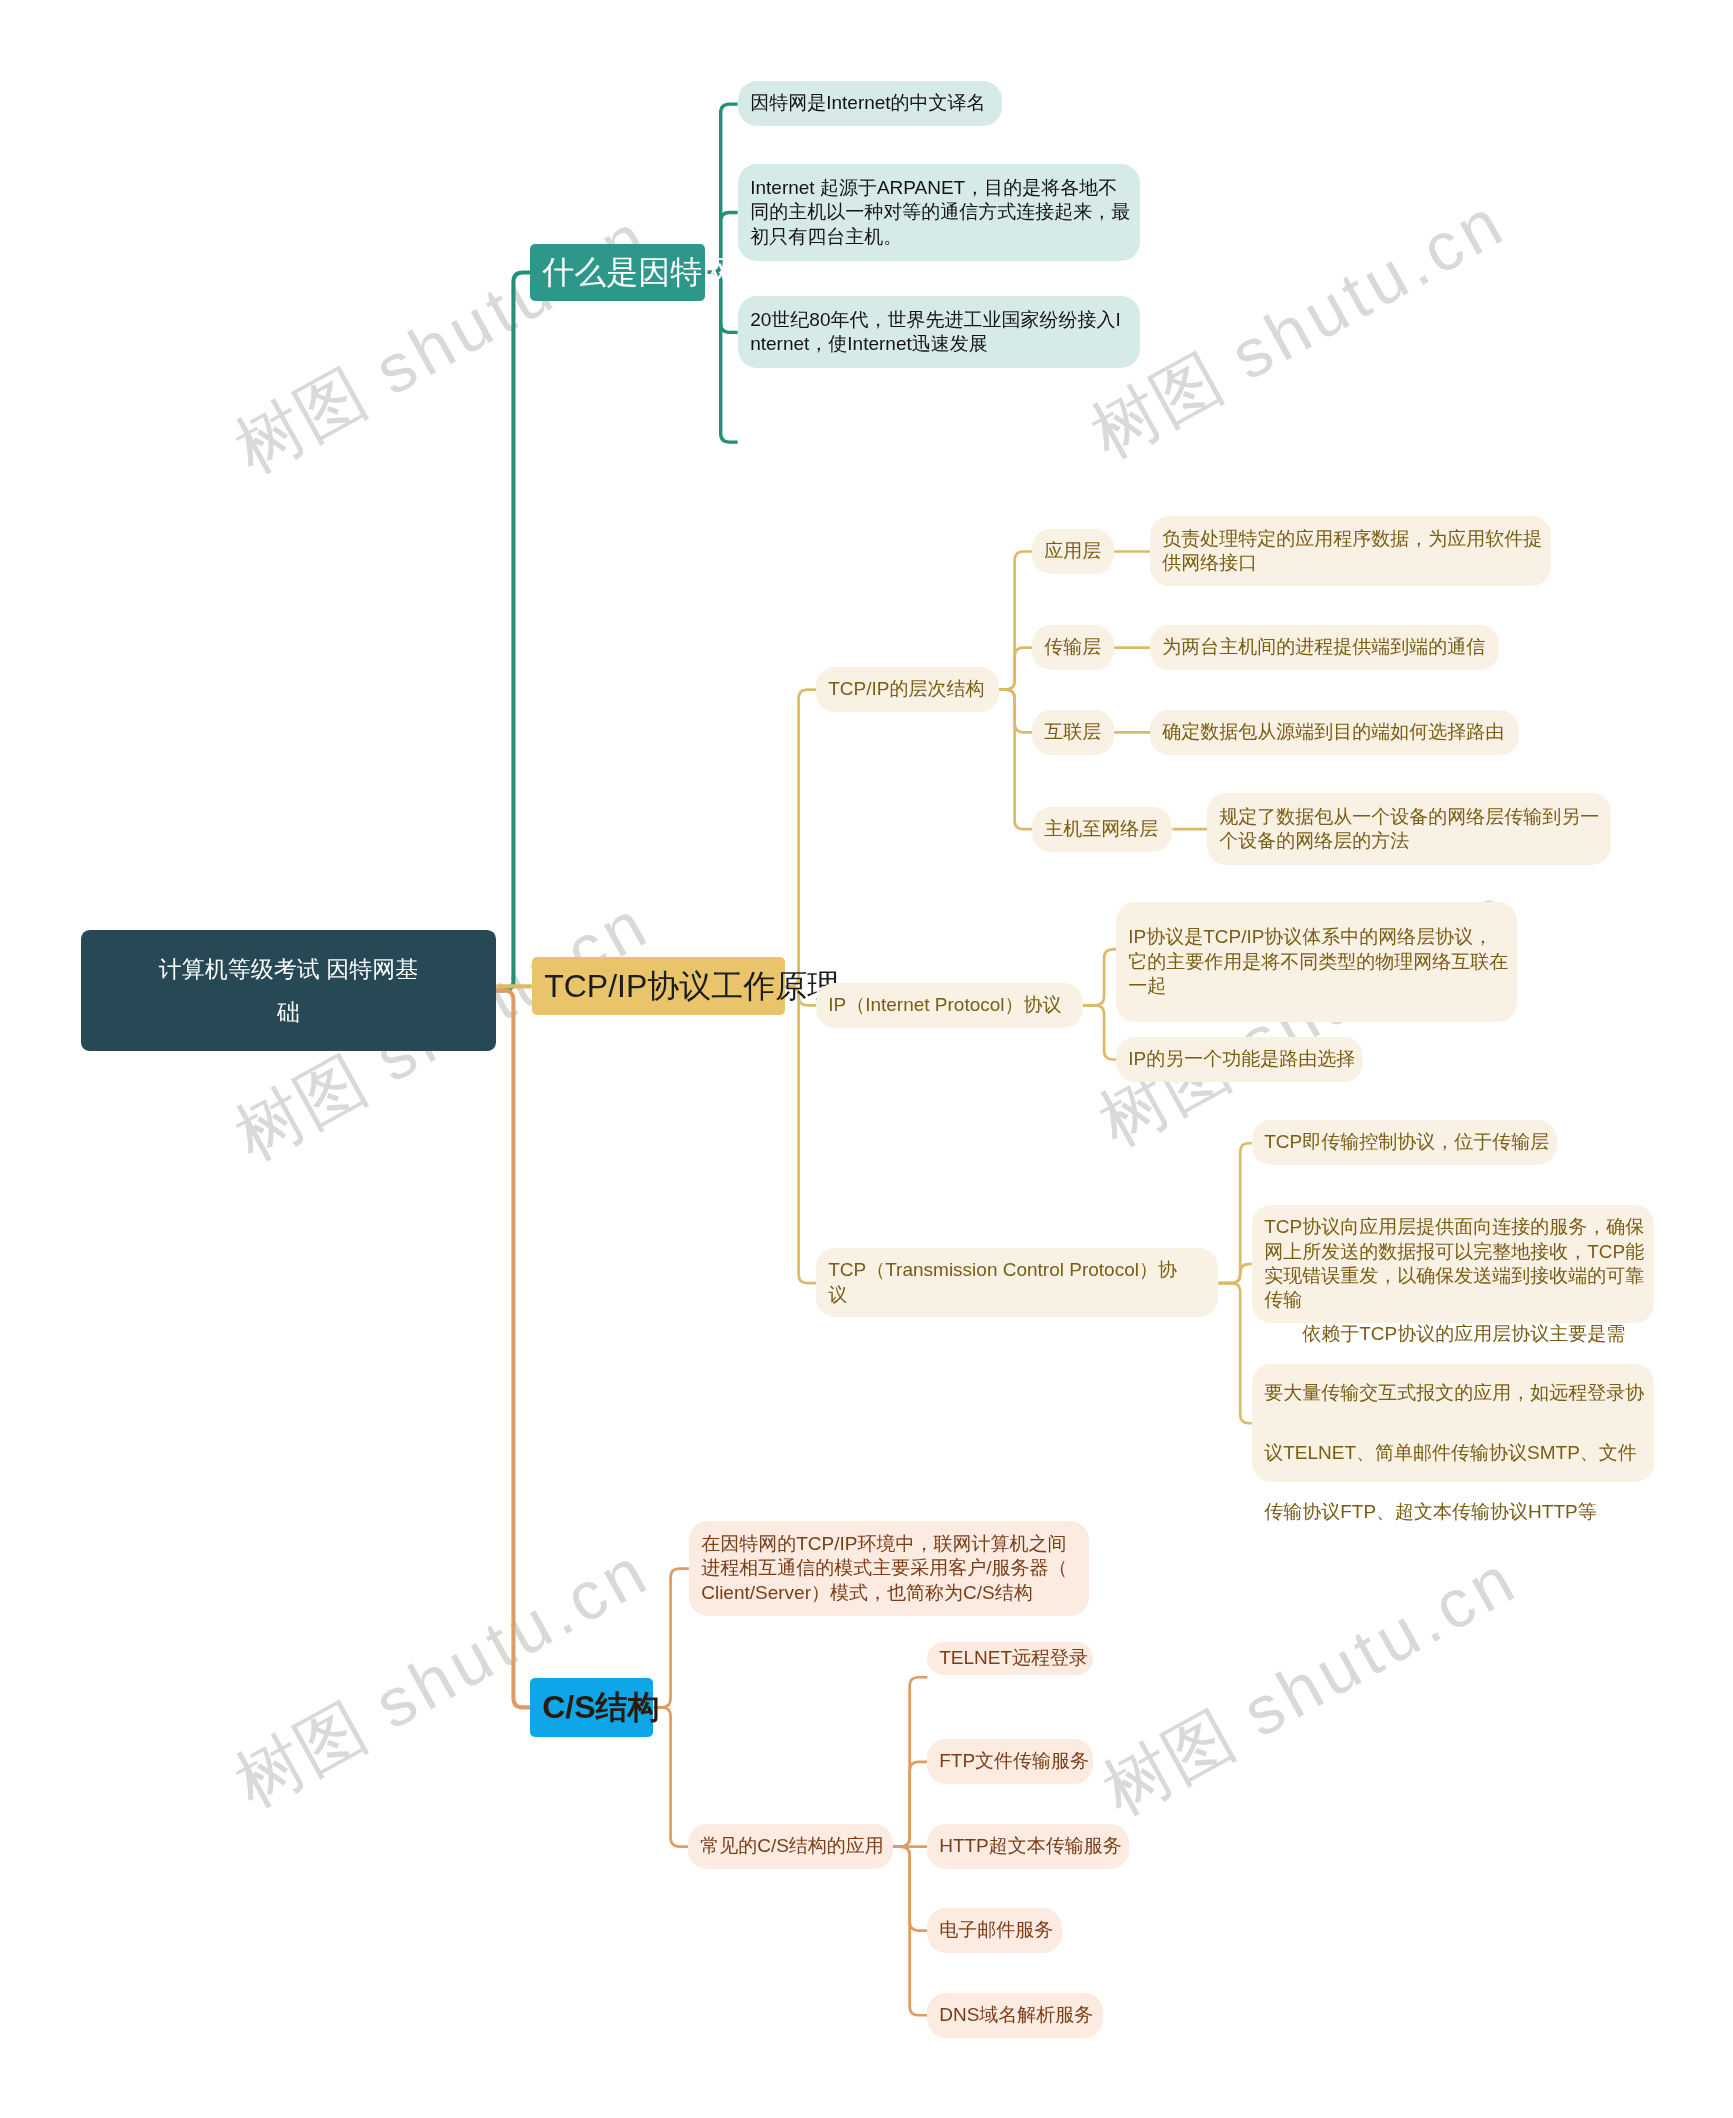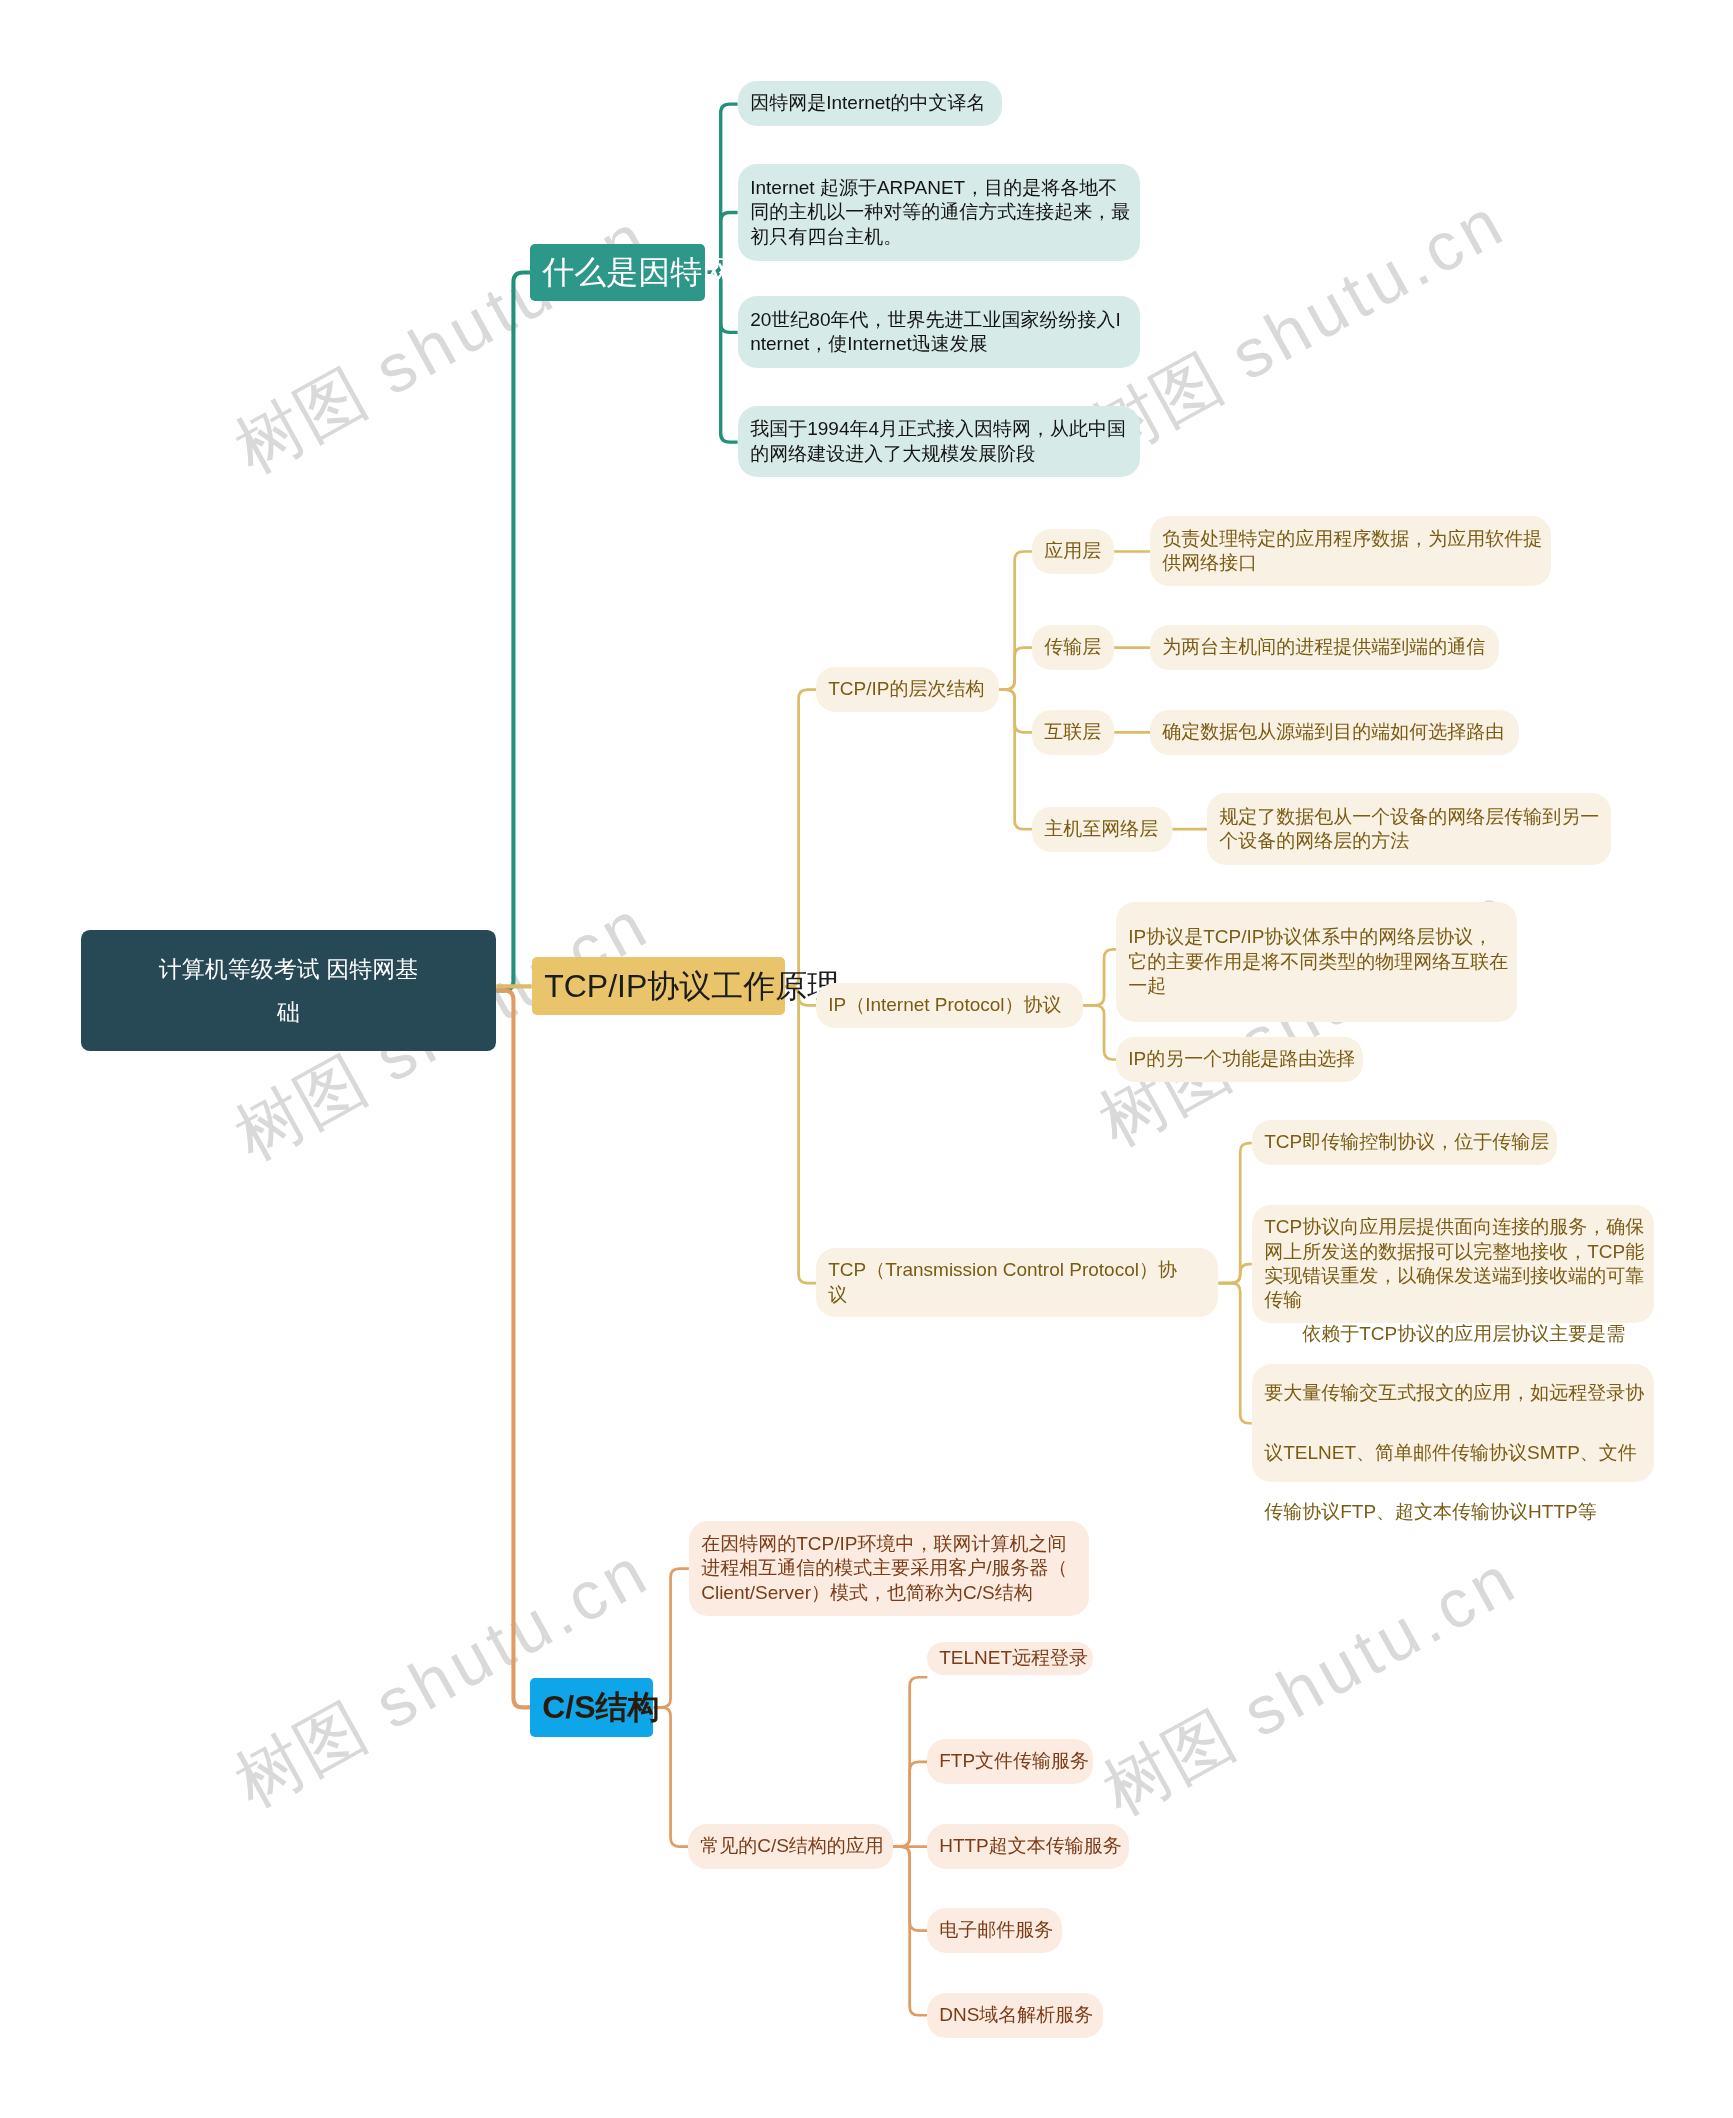--- a/index.html
+++ b/index.html
@@ -82,24 +82,20 @@
         <span class="ln">因特网是Internet的中文译名</span>
       </div>
       <div class="node leaf tealbg" title="Internet 起源于ARPANET，目的是将各地不同的主机以一种对等的通信方式连接起来，最初只有四台主机。" style="left: 738px; top: 164px; width: 402px; height: 97px;">
         <span class="ln">Internet 起源于ARPANET，目的是将各地不</span>
         <span class="ln">同的主机以一种对等的通信方式连接起来，最</span>
         <span class="ln">初只有四台主机。</span>
       </div>
       <div class="node leaf tealbg" title="20世纪80年代，世界先进工业国家纷纷接入Internet，使Internet迅速发展" style="left: 738px; top: 296px; width: 402px; height: 72px;">
         <span class="ln">20世纪80年代，世界先进工业国家纷纷接入I</span>
         <span class="ln">nternet，使Internet迅速发展</span>
-      </div>
-      <div class="node leaf tealbg" title="我国于1994年4月正式接入因特网，从此中国的网络建设进入了大规模发展阶段" style="left: 738px; top: 406px; width: 402px; height: 71px;">
-        <span class="ln">我国于1994年4月正式接入因特网，从此中国</span>
-        <span class="ln">的网络建设进入了大规模发展阶段</span>
       </div>
       <div class="node lvl1 yellow" title="TCP/IP协议工作原理" style="left: 532px; top: 957px; width: 253px; height: 58px;">
         <span class="ln">TCP/IP协议工作原理</span>
       </div>
       <div class="node leaf yellowbg" title="TCP/IP的层次结构" style="left: 816px; top: 667px; width: 183px; height: 45px;">
         <span class="ln">TCP/IP的层次结构</span>
       </div>
       <div class="node leaf yellowbg" title="应用层" style="left: 1032px; top: 529px; width: 82px; height: 45px;">
         <span class="ln">应用层</span>
       </div>

